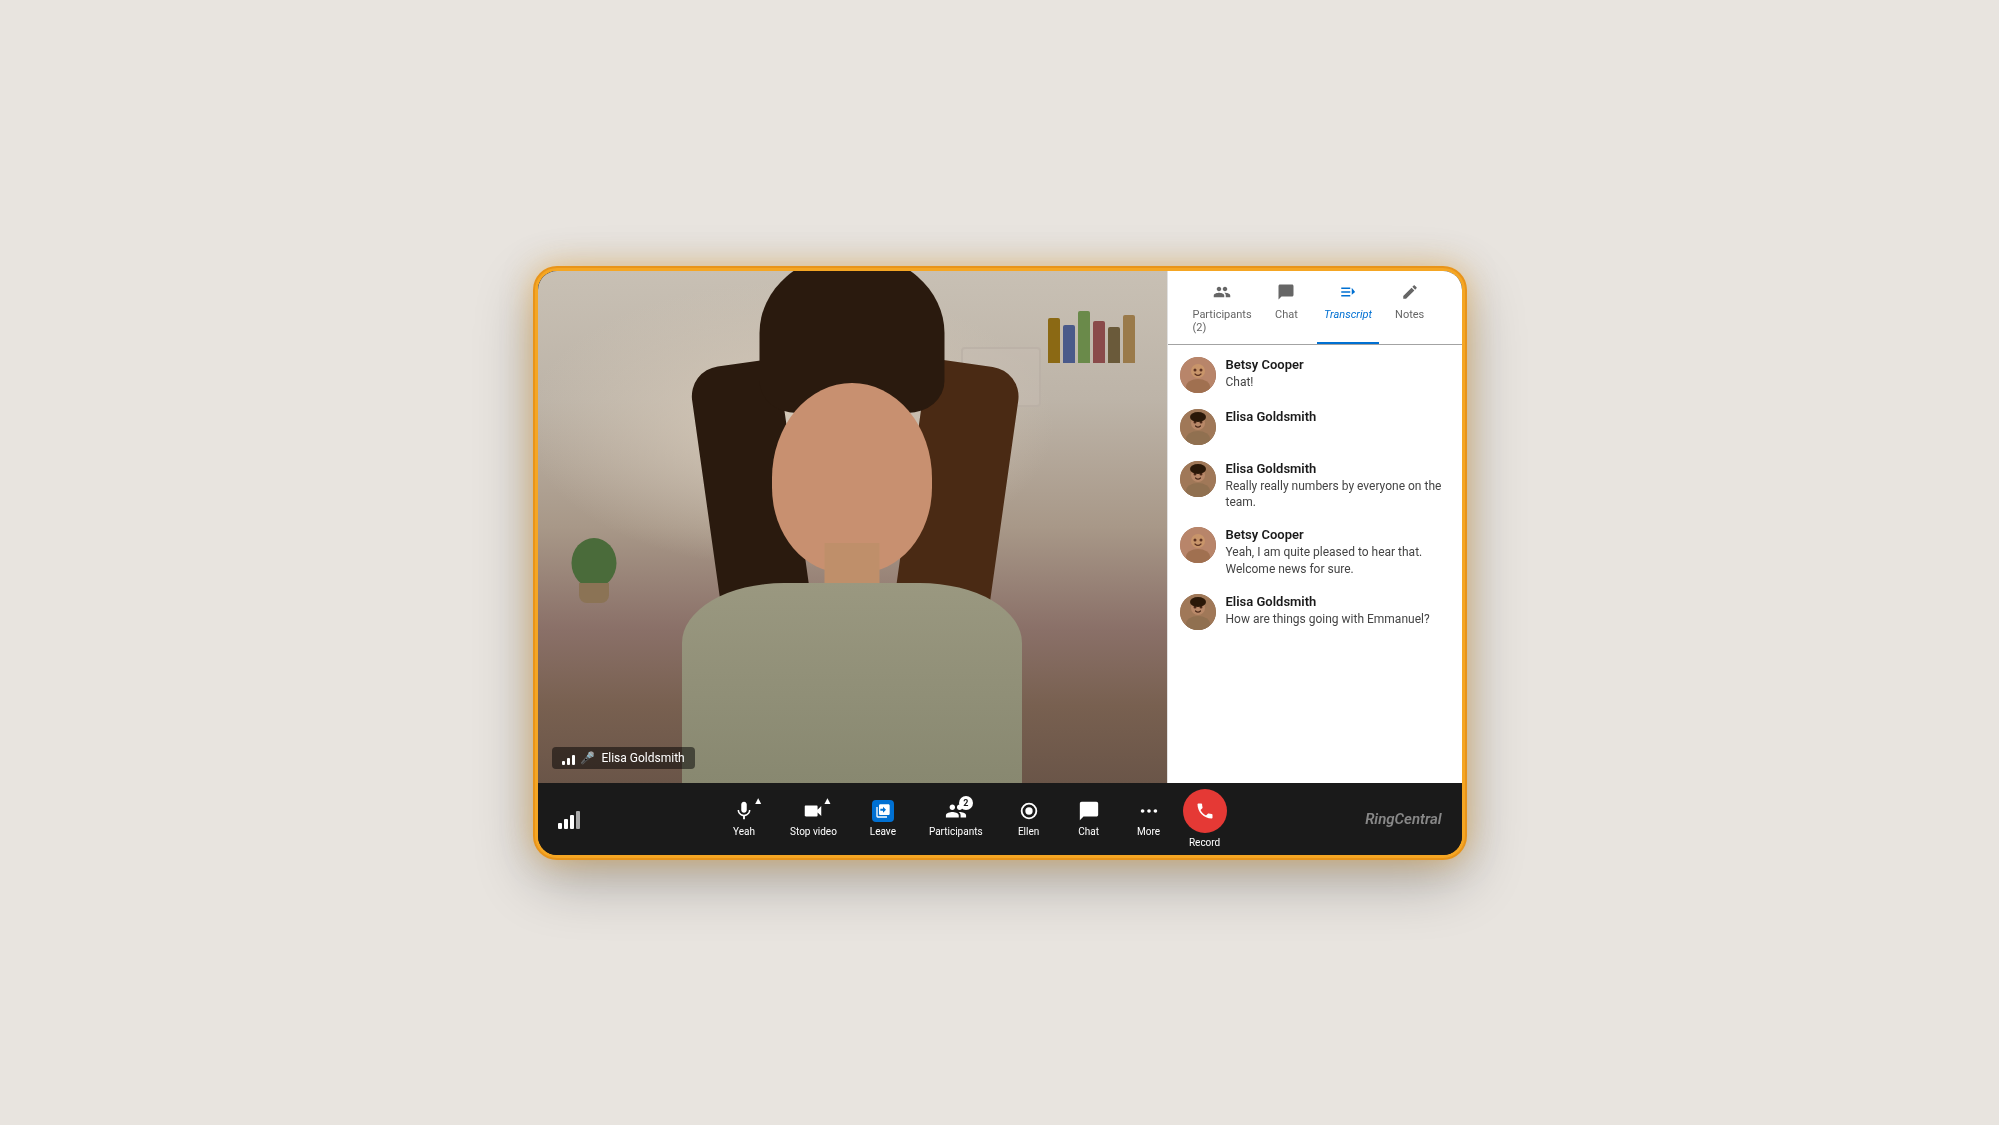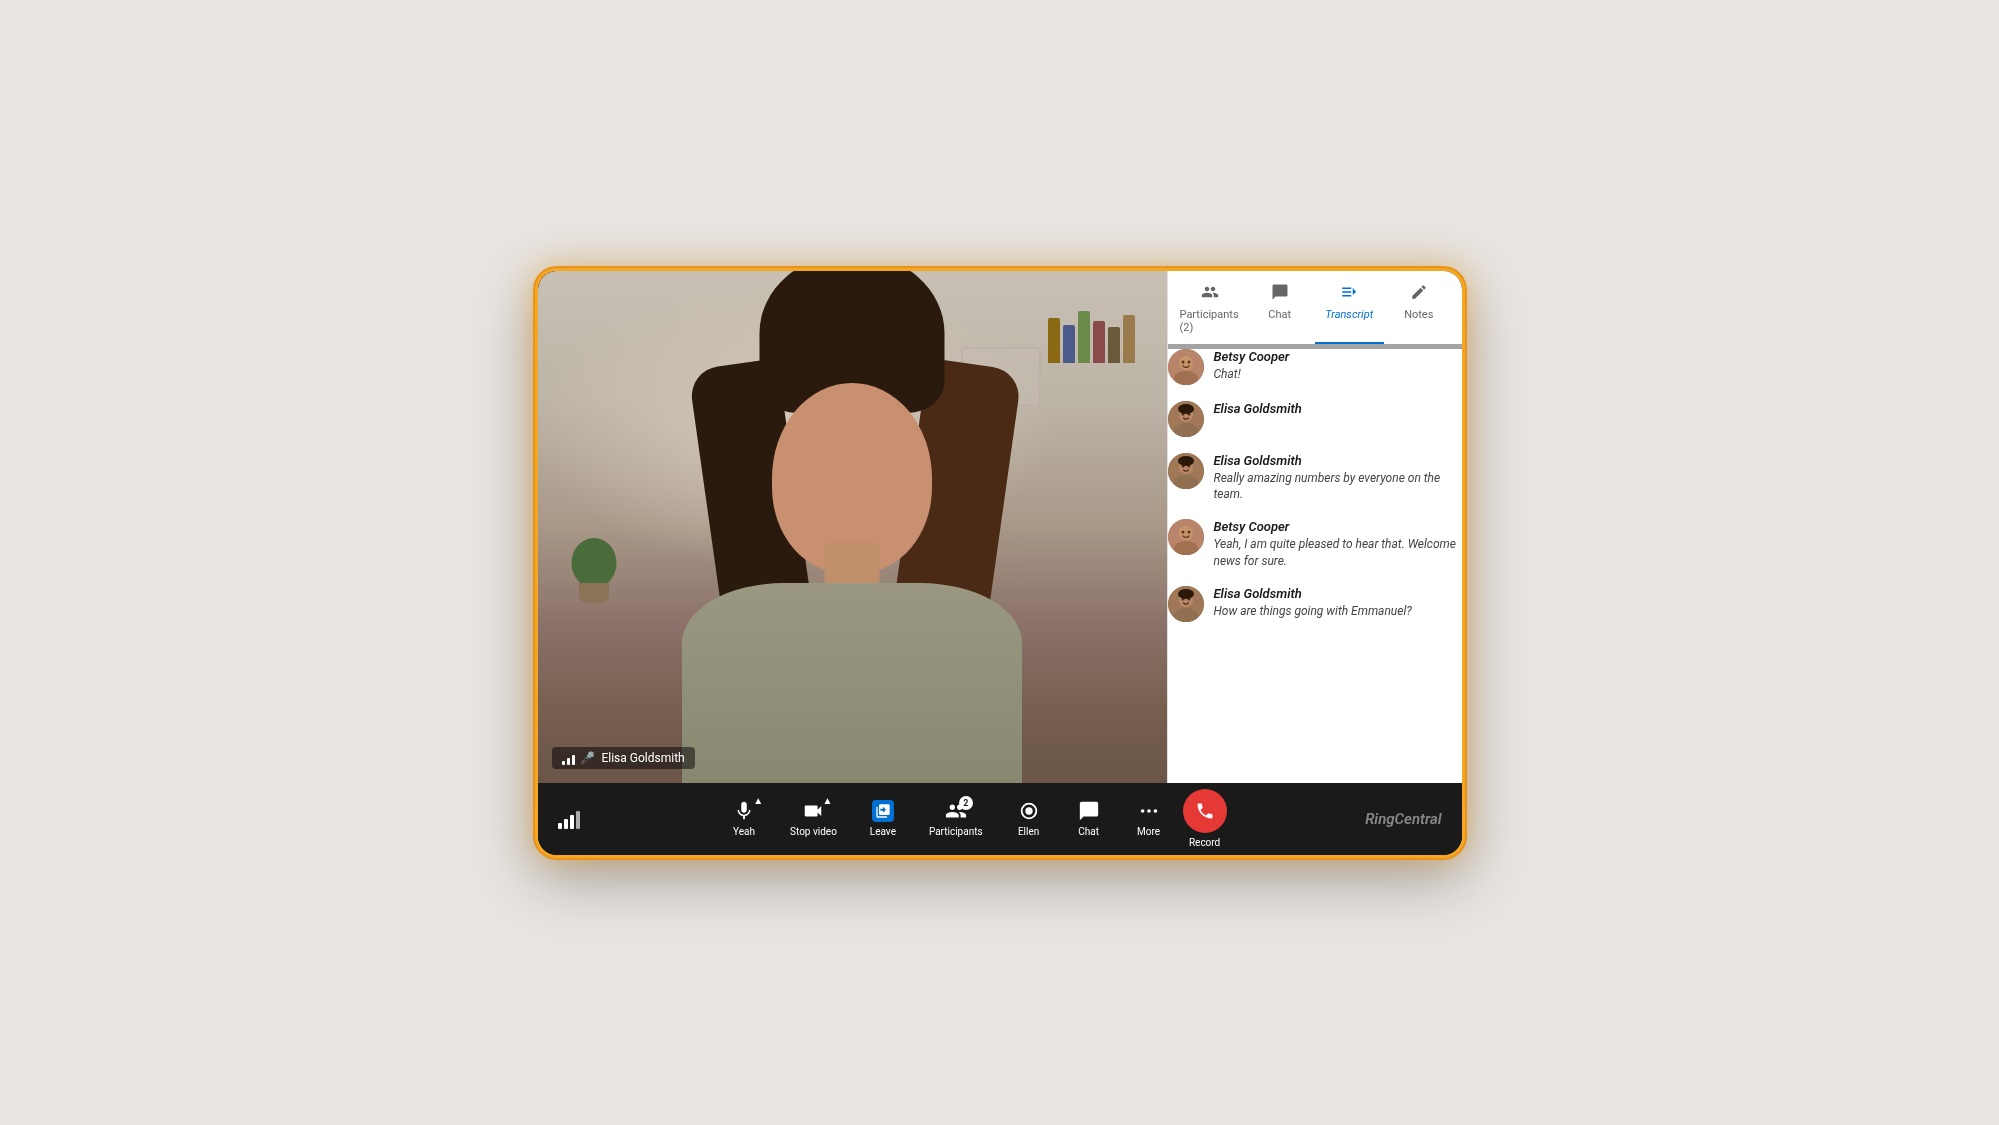--- a/index.html
+++ b/index.html
@@ -78,22 +78,22 @@
     .sidebar {
       width: 295px;
       background: white;
       display: flex;
       flex-direction: column;
       border-left: 1px solid #e0e0e0;
     }
 
     .sidebar-tabs {
       display: flex;
-      border-bottom: 5px solid #a3a3a3;
-      padding: 0 8px;
+      border-bottom: 1px solid #a3a3a3;
+      padding: 0 21px;
     }
 
     .tab-item {
       flex: 1;
       display: flex;
       flex-direction: column;
       align-items: center;
       padding: 12px 4px 10px;
       cursor: pointer;
       position: relative;
@@ -122,22 +122,21 @@
       line-height: 1;
     }
 
     .tab-label {
       font-size: 11px;
     }
 
     .transcript-list {
       flex: 1;
       overflow-y: auto;
-      padding: 0;
-      font-style: italic;
+      padding: 12px;
     }
 
     .transcript-item {
       display: flex;
       gap: 10px;
       margin-bottom: 16px;
       align-items: flex-start;
     }
 
     .avatar {
@@ -582,21 +581,21 @@
               <circle cx="18" cy="14" r="7" fill="#b88868"></circle>
               <ellipse cx="18" cy="30" rx="12" ry="8" fill="#907050"></ellipse>
               <circle cx="15" cy="13" r="1.5" fill="#4a2818"></circle>
               <circle cx="21" cy="13" r="1.5" fill="#4a2818"></circle>
               <path d="M15.5 17 Q18 19.5 20.5 17" stroke="#4a2818" stroke-width="1.2" fill="none" stroke-linecap="round"></path>
               <ellipse cx="18" cy="8" rx="8" ry="5" fill="#2a1808"></ellipse>
             </svg>
           </div>
           <div class="transcript-content">
             <div class="speaker-name">Elisa Goldsmith</div>
-            <div class="transcript-text">Really amazing numbers by everyone on the team.</div>
+            <div class="transcript-text">Really really numbers by everyone on the team.</div>
           </div>
         </div>
 
         <div class="transcript-item">
           <div class="avatar avatar-betsy">
             <svg width="36" height="36" viewBox="0 0 36 36">
               <circle cx="18" cy="18" r="18" fill="#b8856a"></circle>
               <circle cx="18" cy="14" r="7" fill="#c8956a"></circle>
               <ellipse cx="18" cy="30" rx="12" ry="8" fill="#a07050"></ellipse>
               <circle cx="15" cy="13" r="1.5" fill="#5a3020"></circle>

